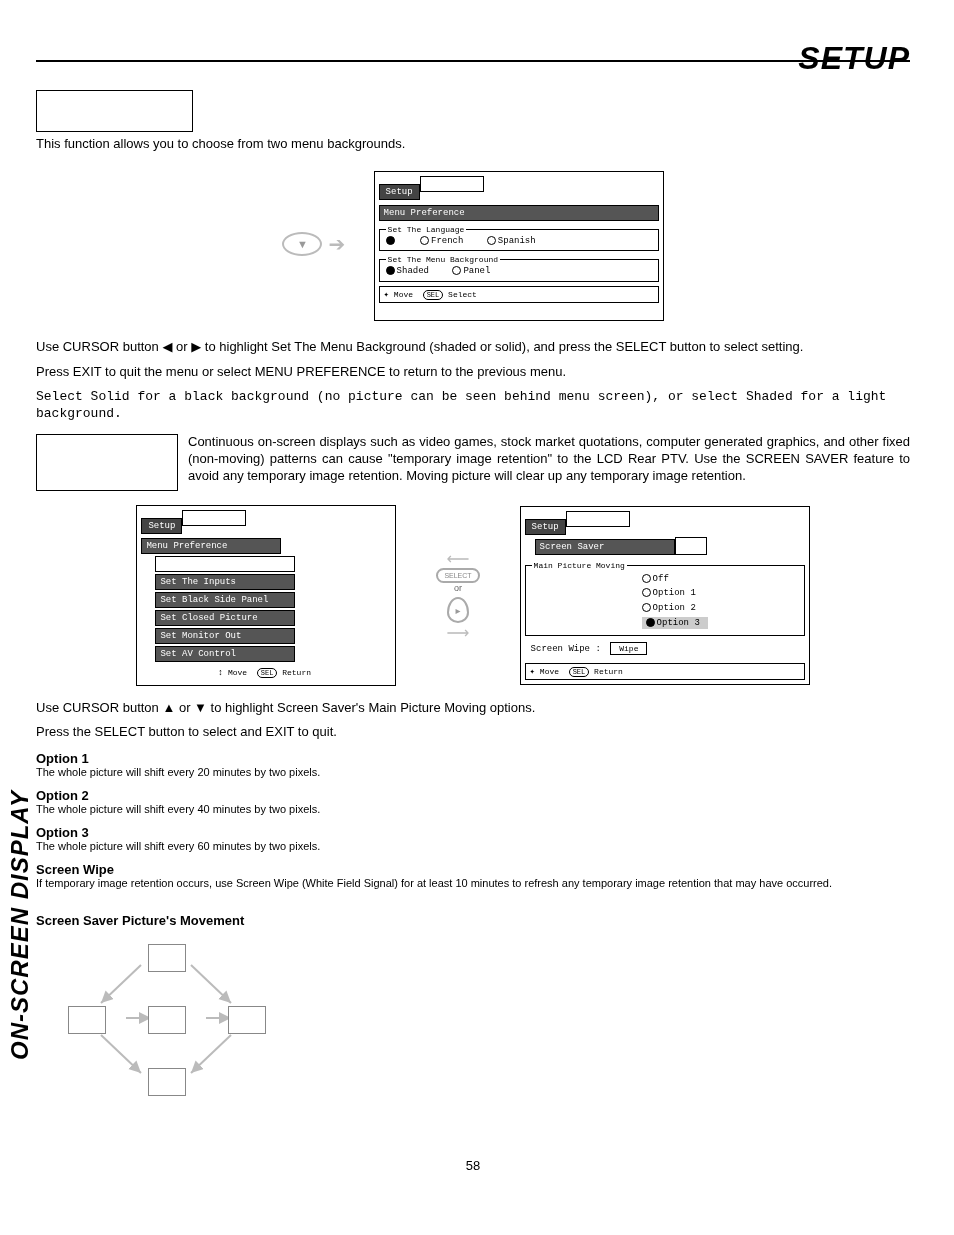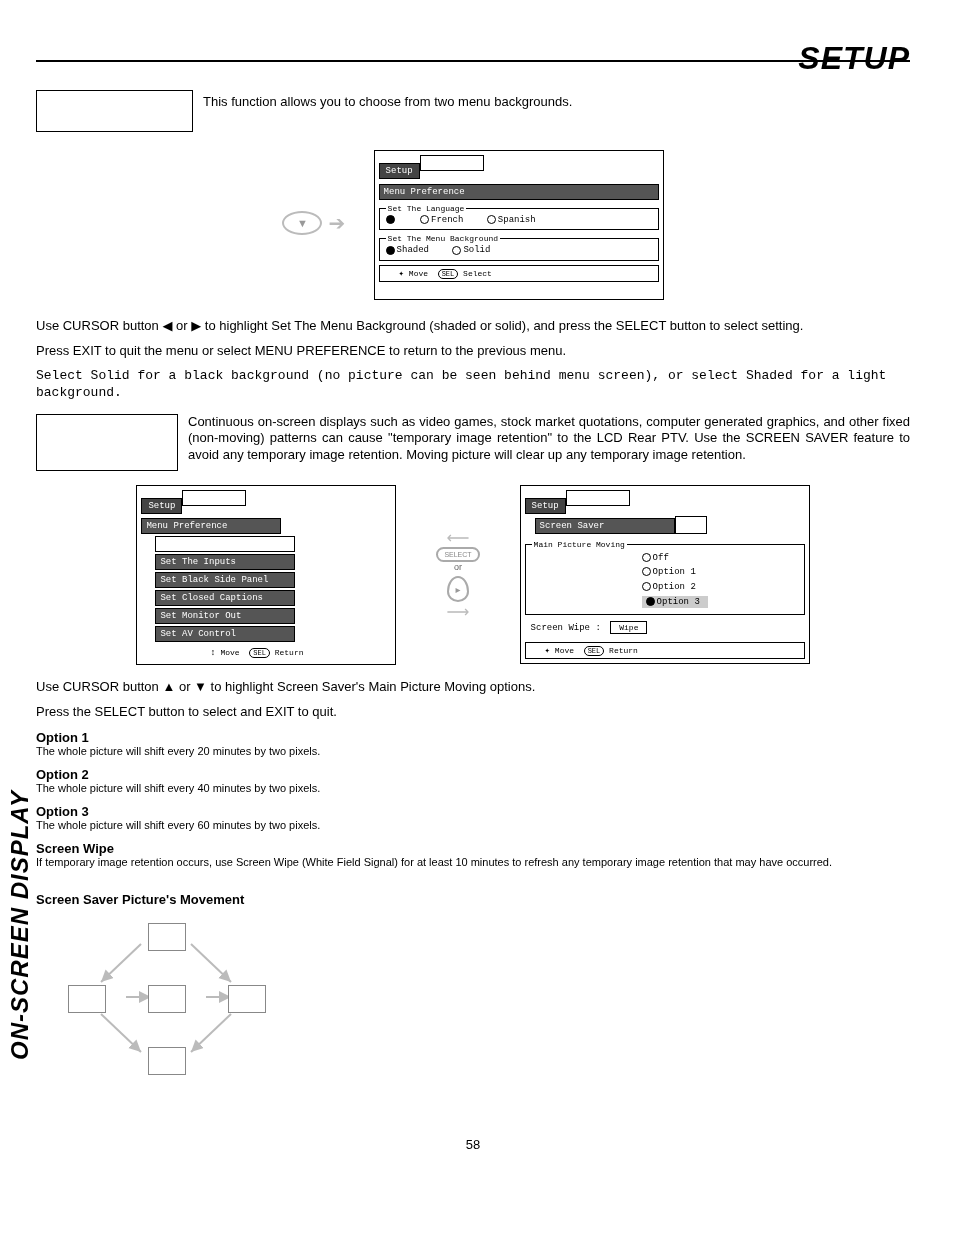--- a/index.html
+++ b/index.html
@@ -50,20 +50,21 @@
     margin-right: 10px;
   }
   .callout-box.small {
     width: 140px;
     height: 55px;
   }
   .intro-row {
     margin-top: 36px;
     display: flex;
     align-items: flex-start;
+    flex-direction: column;
   }
   .intro-text {
     font-size: 13px;
     line-height: 1.3;
     padding-top: 4px;
     flex: 1;
   }
   .center-block {
     text-align: center;
     margin: 18px 0 18px 0;
@@ -121,21 +122,21 @@
   .radio-dot.filled {
     background: #000;
   }
   .radio-item {
     display: inline-block;
     margin-right: 18px;
     vertical-align: middle;
   }
   .nav-hint {
     border: 1px solid #000;
-    padding: 2px 19px;
+    padding: 2px 4px;
     margin-top: 4px;
     font-size: 8px;
   }
   .nav-glyph {
     font-size: 9px;
   }
   .body-text {
     font-size: 13px;
     line-height: 1.3;
     margin: 8px 0;
@@ -301,21 +302,21 @@
       <div class="row-line" style="background:#555;color:#fff;border:1px solid #000;">Menu Preference</div>
       <fieldset>
         <legend>Set The Language</legend>
         <span class="radio-item"><span class="radio-dot filled"></span></span>
         <span class="radio-item"><span class="radio-dot"></span><span>French</span></span>
         <span class="radio-item"><span class="radio-dot"></span><span>Spanish</span></span>
       </fieldset>
       <fieldset>
         <legend>Set The Menu Background</legend>
         <span class="radio-item"><span class="radio-dot filled"></span><span>Shaded</span></span>
-        <span class="radio-item"><span class="radio-dot"></span><span>Solid</span></span>
+        <span class="radio-item"><span class="radio-dot"></span><span>Panel</span></span>
       </fieldset>
       <div class="nav-hint">
         <span class="nav-glyph">✦</span> <span>Move</span>
         &nbsp;<span class="hint-key">SEL</span> <span>Select</span>
       </div>
     </div>
   </div>
 
   <div class="body-text">Use CURSOR button ◀ or ▶ to highlight Set The Menu Background (shaded or solid), and press the SELECT button to select setting.</div>
   <div class="body-text" style="margin-top:0;">Press EXIT to quit the menu or select MENU PREFERENCE to return to the previous menu.</div>
@@ -327,21 +328,21 @@
   </div>
 
   <div class="three-col">
     <div class="osd-box" style="width:250px;">
       <span class="tab">Setup</span><span class="tab blank"></span>
       <span class="small-btn-row narrow" style="margin-top:2px;">Menu Preference</span>
       <div style="margin-left:14px;">
         <span class="small-btn-row inactive narrow" style="height:10px;"></span>
         <span class="small-btn-row narrow">Set The Inputs</span>
         <span class="small-btn-row narrow">Set Black Side Panel</span>
-        <span class="small-btn-row narrow">Set Closed Captions</span>
+        <span class="small-btn-row narrow">Set Closed Picture</span>
         <span class="small-btn-row narrow">Set Monitor Out</span>
         <span class="small-btn-row narrow">Set AV Control</span>
       </div>
       <div class="nav-hint" style="border:none;padding-left:0;text-align:center;">
         <span class="nav-glyph">↕</span> <span>Move</span>
         &nbsp;<span class="hint-key">SEL</span> <span>Return</span>
       </div>
     </div>
 
     <div class="mid-controls">

